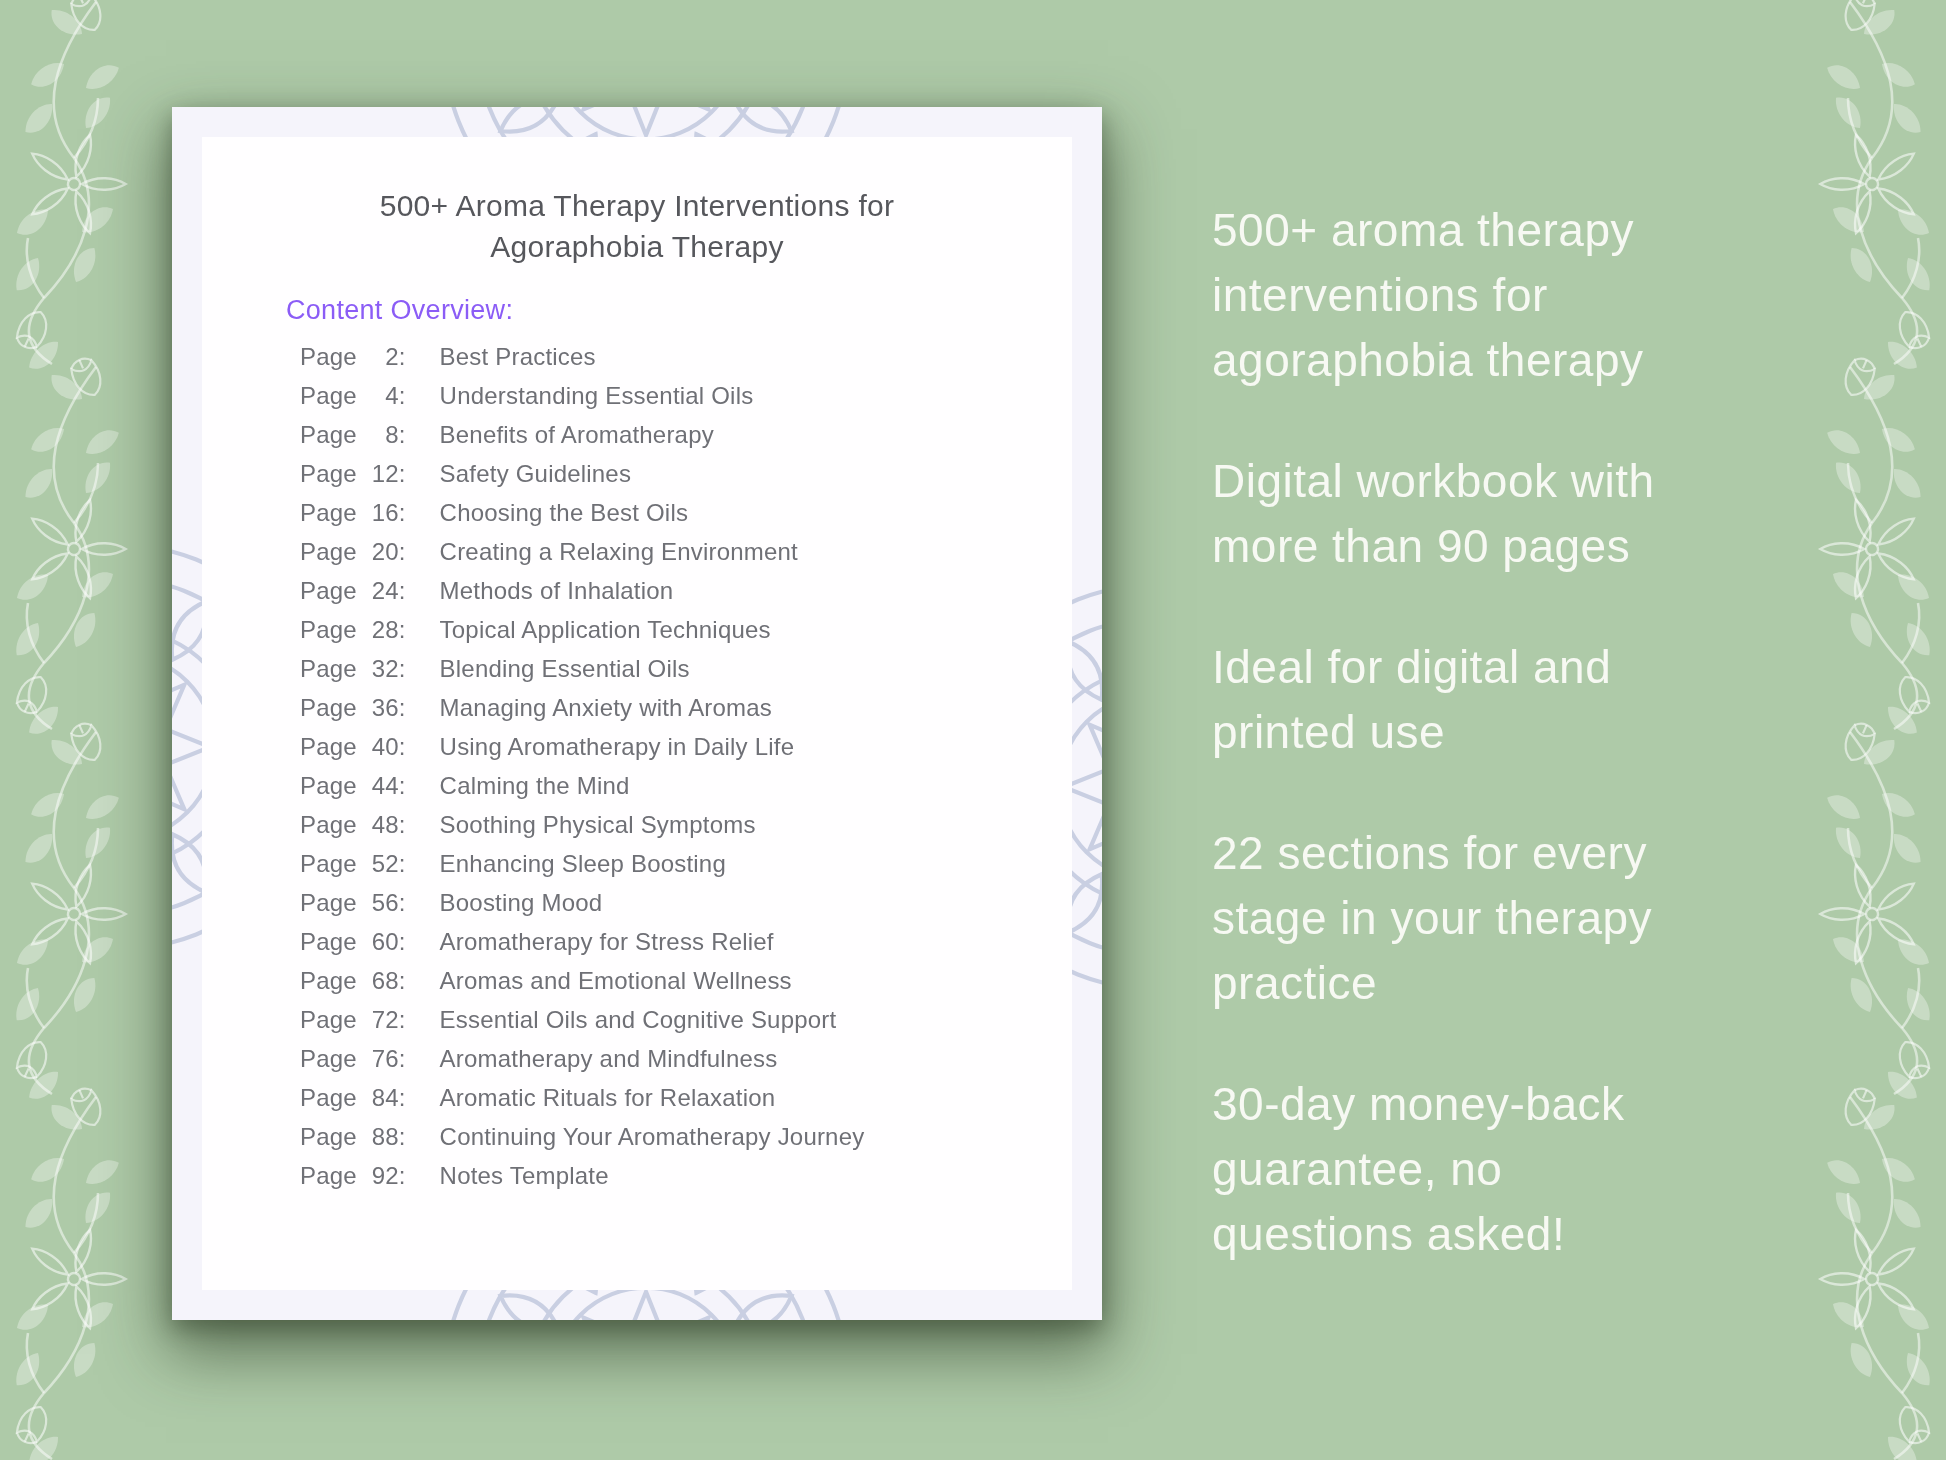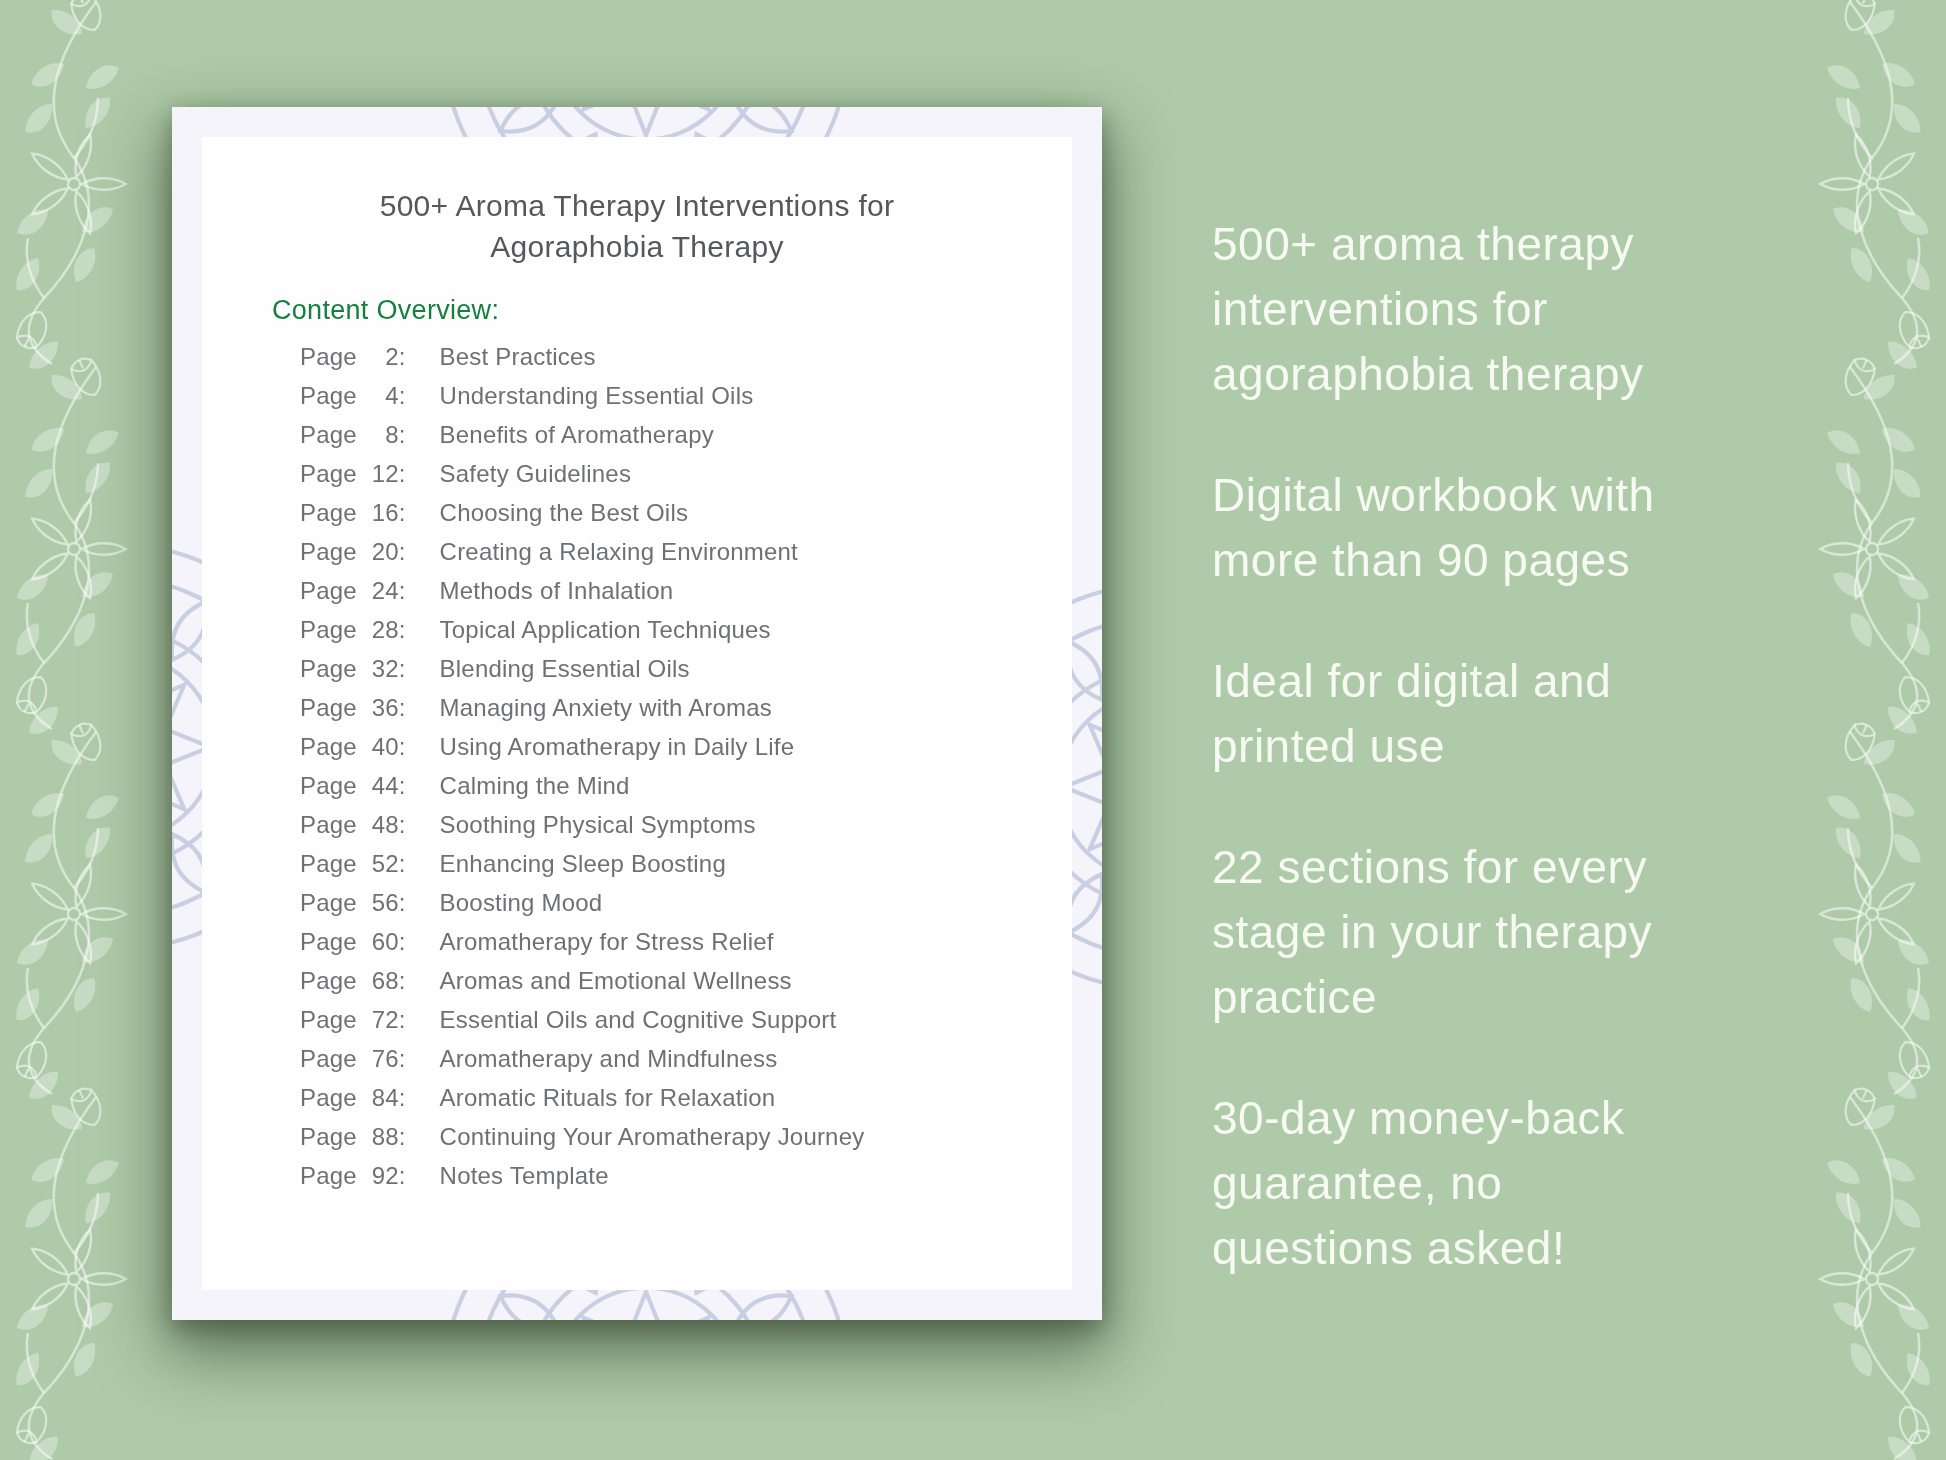--- a/index.html
+++ b/index.html
@@ -17,29 +17,29 @@
   
   .page-frame{position:absolute;left:172px;top:107px;width:930px;height:1213px;
     background:#f5f4fb;overflow:hidden;
     box-shadow:0 28px 60px 6px rgba(34,50,27,.55),0 8px 22px rgba(34,50,27,.40);}
   .mandala{position:absolute;z-index:1;}
   .mstroke{fill:none;stroke:#c9cfe2;stroke-width:2;}
   .page-inner{position:absolute;z-index:2;left:30px;top:30px;right:30px;bottom:30px;background:#fffeff;}
 
   .doc-title{position:absolute;left:0;top:48px;width:100%;text-align:center;
     font-size:30px;line-height:41px;color:#56575c;white-space:pre-line;letter-spacing:.3px;}
-  .overview{position:absolute;left:70px;top:158px;font-size:27px;color:#15803d;letter-spacing:.3px;}
+  .overview{position:absolute;left:84px;top:158px;font-size:27px;color:#8b5cf6;letter-spacing:.3px;}
   .toc{position:absolute;left:98px;top:200px;right:30px;}
   .toc-item{height:39px;line-height:39px;font-size:24px;color:#6f7076;white-space:nowrap;letter-spacing:.2px;}
   .pg-word{display:inline-block;}
   .pg-num{display:inline-block;min-width:42px;text-align:right;}
   .pg-title{margin-left:27px;}
 
   
-  .marketing{position:absolute;left:1212px;top:212px;width:620px;color:#f7f9f3;}
+  .marketing{position:absolute;left:1212px;top:198px;width:620px;color:#f7f9f3;}
   .marketing p{margin:0 0 56px 0;font-size:46px;line-height:65px;font-weight:400;
     letter-spacing:.5px;white-space:pre-line;}
 </style>
 </head>
 <body>
 
 <div class="canvas">
 
   <svg width="0" height="0" style="position:absolute">
     <defs>

